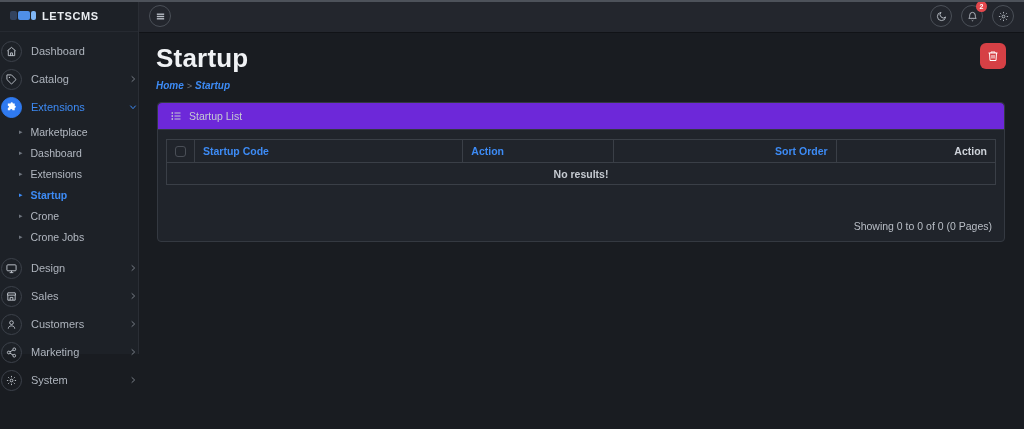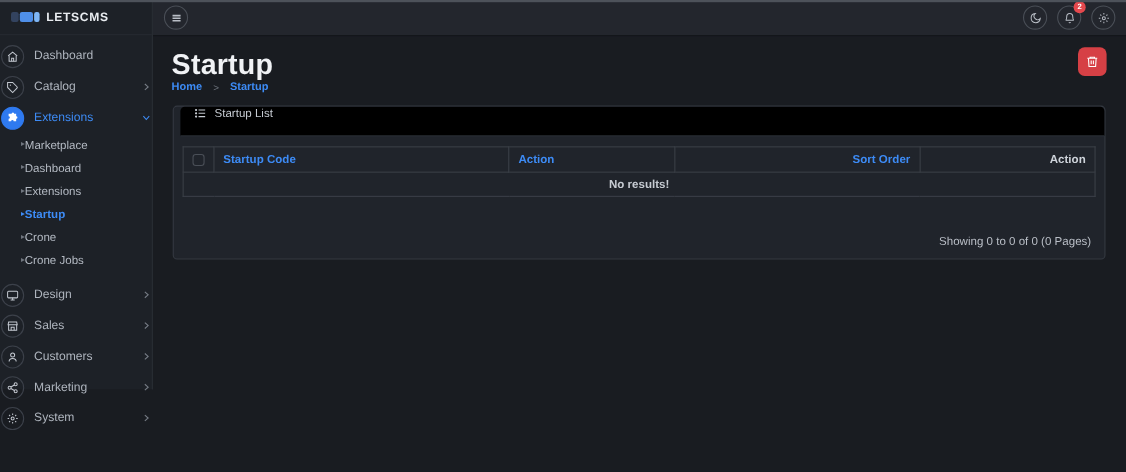--- a/index.html
+++ b/index.html
@@ -30,21 +30,21 @@
   .nav-icon{ width:21px; height:21px; flex:0 0 21px; border:1px solid #3c414a; border-radius:50%;
              display:flex; align-items:center; justify-content:center; color:#c4c9d1; }
   .nav-icon svg{ width:11px; height:11px; }
   .chev{ margin-left:auto; color:#767c85; display:flex; }
   .chev svg{ width:8px; height:8px; }
   .nav-item.active{ color:#3d8bf5; }
   .nav-item.active .nav-icon{ background:#2f7af0; border-color:#2f7af0; color:#fff; }
   .nav-item.active .chev{ color:#3d8bf5; }
 
   .submenu{ }
-  .sub-item{ display:flex; align-items:center; height:21px; padding:0 11px 0 19px;
+  .sub-item{ display:flex; align-items:center; gap:8px; height:21px; padding:0 11px 0 19px;
              font-size:10.5px; color:#b3b9c2; cursor:pointer; }
   .sub-item .bullet{ font-size:7px; color:#6f757e; line-height:1; }
   .sub-item.active{ color:#3d8bf5; font-weight:bold; }
   .sub-item.active .bullet{ color:#3d8bf5; }
   .nav-gap{ height:7px; }
 
   
   .topbar{ position:absolute; left:139px; top:0; width:885px; height:33px; background:#23262d;
            border-bottom:1px solid #111317; display:flex; align-items:center; padding:0 10px; }
   .icon-btn{ width:22px; height:22px; border:1px solid #4a4f57; border-radius:50%;
@@ -53,33 +53,33 @@
   .icon-btn svg{ width:11px; height:11px; }
   .topbar-right{ margin-left:auto; display:flex; gap:9px; align-items:center; }
   .badge{ position:absolute; top:-5px; right:-5px; min-width:11px; height:11px; padding:0 2px;
           background:#e5484d; color:#fff; border-radius:6px; font-size:7px; font-weight:bold;
           display:flex; align-items:center; justify-content:center; }
 
   
   .main{ position:absolute; left:140px; top:34px; width:884px; height:395px; }
   .page-head{ position:relative; padding:9px 18px 0 16px; }
   .page-title{ font-size:26px; font-weight:bold; color:#f0f2f5; letter-spacing:.2px; }
-  .breadcrumb{ margin-top:0; font-size:10px; display:flex; gap:10px; align-items:center; }
+  .breadcrumb{ margin-top:6px; font-size:10px; display:flex; gap:3px; align-items:center;font-style:italic; }
   .breadcrumb a{ color:#3d8bf5; text-decoration:none; font-weight:bold; }
   .crumb-sep{ color:#6f757e; font-size:9px; }
   .delete-btn{ position:absolute; top:9px; right:18px; width:26px; height:26px; border:none;
                border-radius:6px; background:#d64045; color:#fff; display:flex;
                align-items:center; justify-content:center; cursor:pointer; }
   .delete-btn svg{ width:12px; height:12px; }
 
   
   .panel{ margin:11px 19px 0 17px; background:#20242b; border:1px solid #343941; border-radius:4px; }
-  .panel-head{ height:27px; display:flex; align-items:flex-start; gap:7px; padding:0 12px;
-               background:#000000; border-bottom:1px solid #343941; font-size:10.5px;
-               color:#c6cbd2; border-radius:4px 4px 0 0;margin-left:6px; }
+  .panel-head{ height:27px; display:flex; align-items:center; gap:7px; padding:0 12px;
+               background:#6d28d9; border-bottom:1px solid #343941; font-size:10.5px;
+               color:#c6cbd2; border-radius:4px 4px 0 0; }
   .panel-head svg{ width:12px; height:12px; color:#c6cbd2; }
   .panel-body{ padding:9px 8px 0 8px; }
   table{ width:100%; border-collapse:collapse; font-size:10.5px; }
   th, td{ border:1px solid #3a3f47; padding:4px 8px; font-weight:bold; }
   th{ text-align:left; height:23px; }
   th a{ color:#3d8bf5; text-decoration:none; }
   .col-check{ width:3%; text-align:center; }
   .col-code{ width:32.5%; }
   .col-action1{ width:18.2%; }
   .col-sort{ width:27%; text-align:right; }

